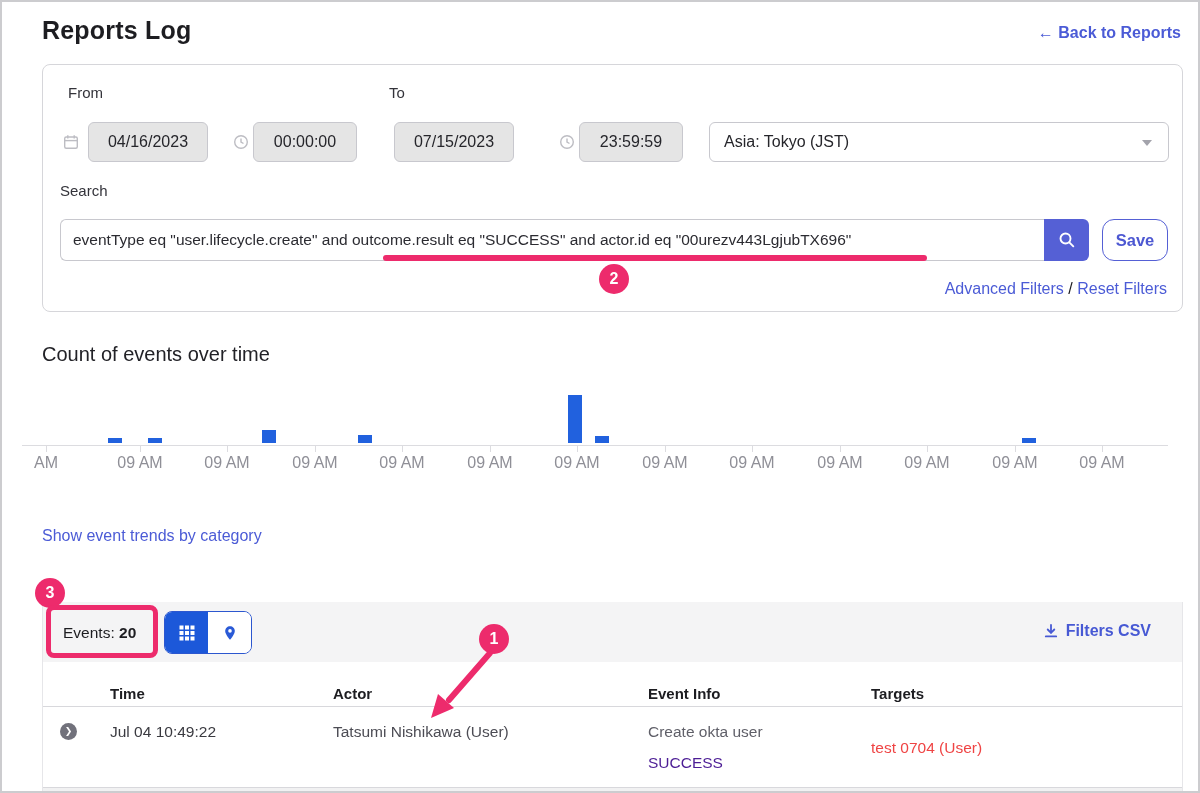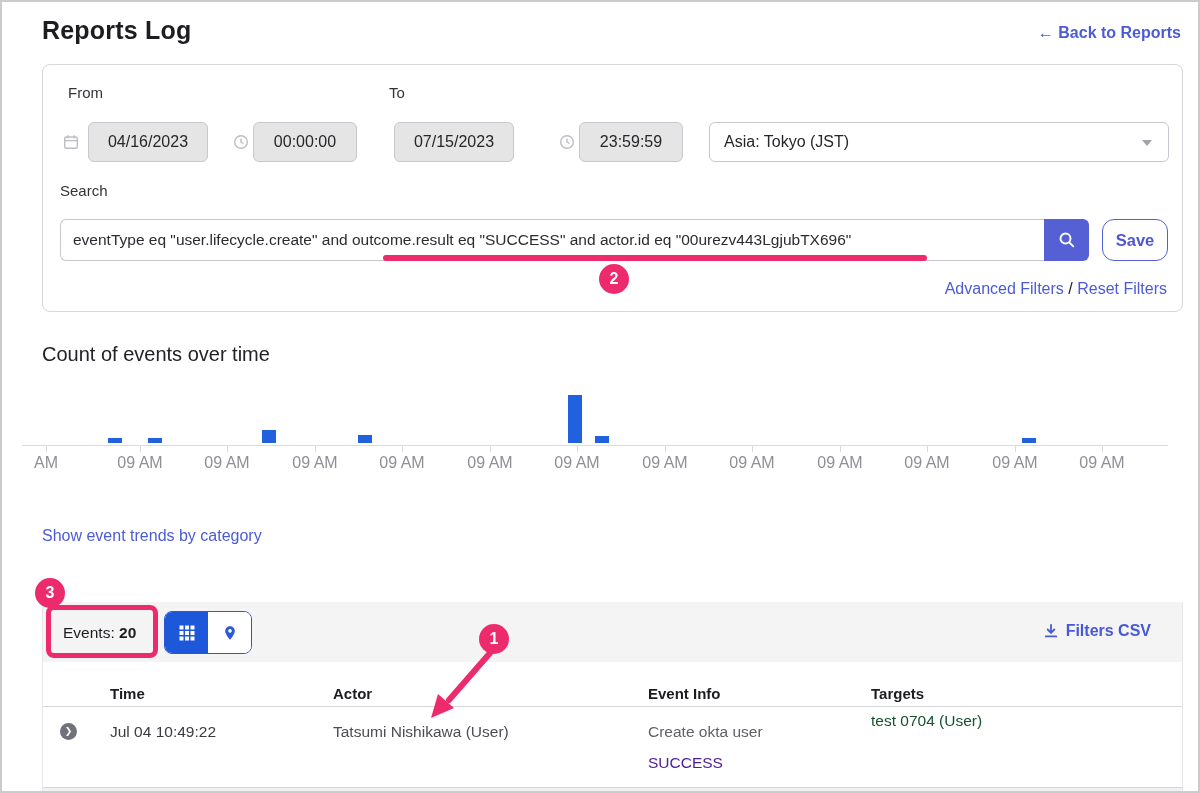--- a/index.html
+++ b/index.html
@@ -78,21 +78,21 @@
   .th { position:absolute; top:15px; font-size:15px; font-weight:600; color:#1d1d21;margin-top:8px; }
   .trow { position:relative; height:81px; background:#fff; border-bottom:1px solid #d8d8dc; }
   .chev { position:absolute; left:17px; top:16px; width:17px; height:17px; border-radius:50%; background:#71717b; color:#fff;
     font-size:9px; line-height:17px; text-align:center; cursor:pointer; }
   .td { position:absolute; font-size:15.5px; }
   .col-time { left:67px; } .col-actor { left:290px; } .col-event { left:605px; } .col-targets { left:828px; }
   .td.c-time { top:16px; color:#3a3a40; }
   .td.c-actor { top:16px; color:#4c4c54; }
   .td.c-event1 { top:16px; color:#5f5f68; }
   .td.c-event2 { top:47px; color:#4c1d95; }
-  .td.c-targets { top:5px; color:#14532d; }
+  .td.c-targets { top:32px; color:#ef4444; }
   .tfoot-strip { height:6px; background:#f1f1f2; }
   
   .anno { position:absolute; pointer-events:none; }
   .anno-badge { width:30px; height:30px; border-radius:50%; background:#ed2b6c; color:#fff; font-size:16px; font-weight:700; text-align:center; line-height:30px; }
   .anno-underline { left:381px; top:253px; width:544px; height:6px; border-radius:3px; background:#ed2b6c; }
   .badge-1 { left:477px; top:622px; }
   .badge-2 { left:597px; top:262px; }
   .badge-3 { left:33px; top:576px; }
   .anno-rect { left:44px; top:603px; width:112px; height:53px; border:5px solid #ed2b6c; border-radius:8px; }
   .anno-arrow-svg { position:absolute; left:0; top:0; width:1200px; height:793px; pointer-events:none; }

